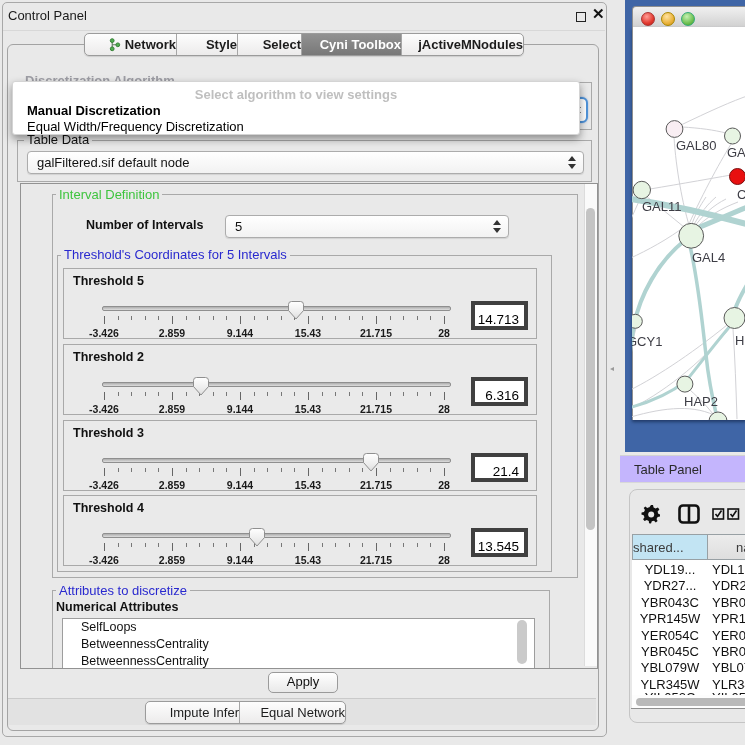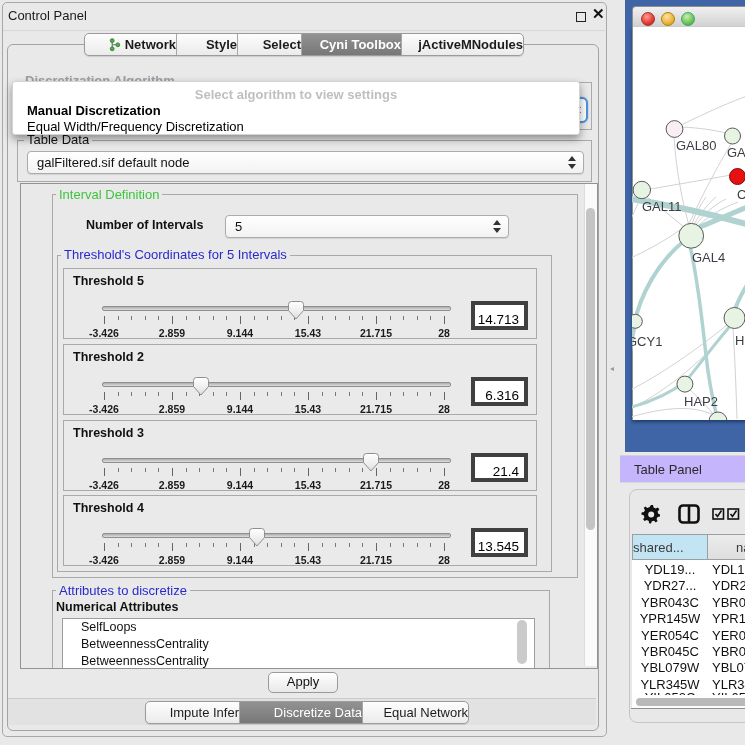--- a/index.html
+++ b/index.html
@@ -251,21 +251,20 @@
 <div class="abs" id="atlist">
     <div>SelfLoops</div>
     <div>BetweennessCentrality</div>
     <div>BetweennessCentrality</div>
   </div>
 <div class="abs" id="alsb"></div>
 <div class="abs" id="apply">Apply</div>
 <div class="abs" id="botband"></div>
 <div class="abs seg" id="bottabs">
   <div class="t1">Impute Infer</div>
-  <div class="t2 sel">Discretize Data</div>
   <div class="t3">Equal Network</div>
 </div>
 <div class="abs" id="splarr">◂</div>
 
 <div class="abs" id="netblue"></div>
 <div class="abs" id="nettitle">
   <div class="tl1" style="left:8px;background:radial-gradient(circle at 40% 30%,#ff9d96,#e33a30 60%,#b01c12);border:0.5px solid #a33"></div>
   <div class="tl1" style="left:28px;background:radial-gradient(circle at 40% 30%,#ffe2a0,#eab33c 60%,#c88a14);border:0.5px solid #a80"></div>
   <div class="tl1" style="left:48px;background:radial-gradient(circle at 40% 30%,#c5f0b2,#6fc153 60%,#44951f);border:0.5px solid #3a7"></div>
 </div>

